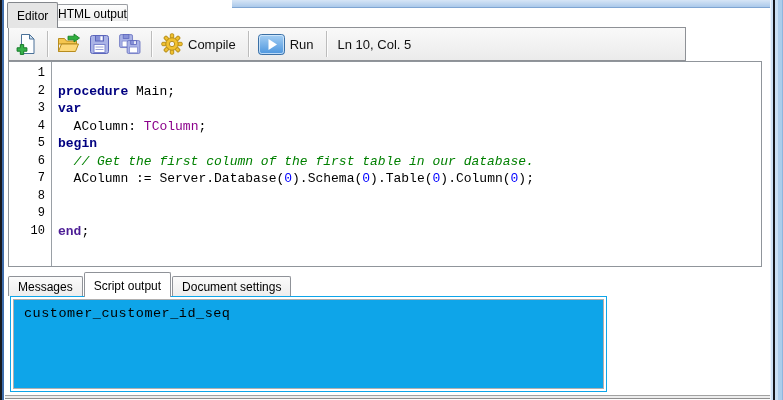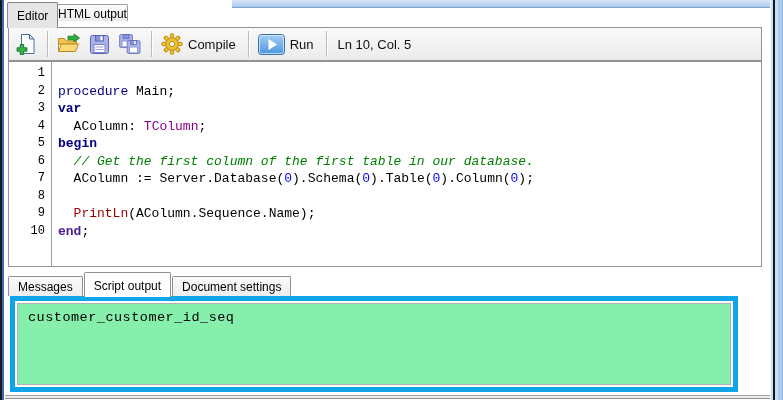--- a/index.html
+++ b/index.html
@@ -20,21 +20,21 @@
   .app{position:absolute;left:5px;right:13px;top:0;bottom:6px;z-index:2;}
 
   
   .tab-top{position:absolute;box-sizing:border-box;font-size:12px;color:#000;cursor:default;
     border:1px solid #84878c;border-bottom:none;border-radius:2px 2px 0 0;}
   .tab-top.active{left:2px;top:2px;height:26px;padding:6px 9px 0;background:#e5e5e5;z-index:5;}
   .tab-top.inactive{left:52px;top:4px;height:17px;padding:2px 0 0;
     background:linear-gradient(#fdfdfd,#ececec);border-color:#9a9da2;}
 
   
-  .toolbar{position:absolute;left:3px;top:27px;width:754px;height:34px;box-sizing:border-box;
+  .toolbar{position:absolute;left:3px;top:27px;width:678px;height:34px;box-sizing:border-box;
     border:1px solid #8e9196;background:linear-gradient(#f9f9f9,#ebebeb);
     display:flex;align-items:center;padding-left:5px;}
   .tbtn{display:flex;align-items:center;height:28px;padding:0 2px;margin-right:4px;border-radius:2px;}
   .tbtn span.lbl{font-size:13px;color:#111;margin-left:5px;margin-right:3px;}
   .sep{width:1px;height:26px;background:#bcbcbc;border-right:1px solid #fdfdfd;margin:0 6px 0 3px;}
   .status{font-size:13px;color:#111;margin-left:4px;}
 
   
   .editor{position:absolute;left:3px;top:61px;width:754px;height:206px;box-sizing:border-box;
     border:1px solid #90959b;background:#fff;overflow:hidden;}
@@ -50,22 +50,22 @@
   
   .tabstrip-bottom{position:absolute;left:3px;top:270px;height:26px;display:flex;
     align-items:flex-end;font-size:12px;color:#000;}
   .tab-bottom{box-sizing:border-box;height:20px;padding:3px 9px 0;margin-right:1px;cursor:default;
     border:1px solid #8f9298;border-bottom:none;border-radius:2px 2px 0 0;
     background:linear-gradient(#fbfbfb,#ededed);}
   .tab-bottom.active{height:25px;padding-top:6px;background:#ffffff;position:relative;z-index:6;
     margin-bottom:-1px;}
 
   
-  .output{position:absolute;left:5px;top:296px;width:728px;height:96px;box-sizing:border-box;
-    background:#86efac;border:5px solid #0ea5e9;
+  .output{position:absolute;left:5px;top:296px;width:597px;height:96px;box-sizing:border-box;
+    background:#0ea5e9;border:1px solid #0ea5e9;
     box-shadow:inset 0 0 0 2px #ffffff, inset 0 0 0 3px #b0b0b0;
     padding:9px 0 0 13px;}
   .output .out-text{font-family:"Liberation Mono",monospace;font-size:13.5px;color:#000;
     letter-spacing:0.5px;}
 </style>
 </head>
 <body>
 
 <div class="top-blue"></div>
 <div class="frame-left"></div>
@@ -152,28 +152,28 @@
       <span class="lbl">Run</span>
     </div>
     <div class="sep"></div>
     <span class="status">Ln 10, Col. 5</span>
   </div>
 
   <div class="editor">
     <div class="gutter-bg"></div>
     <div class="code-rows" id="code-rows">
         <div class="code-row"><div class="gutter-cell">1</div><div class="code-cell"></div></div>
-        <div class="code-row"><div class="gutter-cell">2</div><div class="code-cell"><span style="color: rgb(0, 0, 128); font-weight: normal;">procedure</span><span style="color: rgb(0, 0, 0);"> Main;</span></div></div>
+        <div class="code-row"><div class="gutter-cell">2</div><div class="code-cell"><span style="color: rgb(0, 0, 128); font-weight: bold;">procedure</span><span style="color: rgb(0, 0, 0);"> Main;</span></div></div>
         <div class="code-row"><div class="gutter-cell">3</div><div class="code-cell"><span style="color: rgb(0, 0, 128); font-weight: bold;">var</span></div></div>
         <div class="code-row"><div class="gutter-cell">4</div><div class="code-cell"><span style="color: rgb(0, 0, 0);">  AColumn: </span><span style="color: rgb(139, 0, 139);">TColumn</span><span style="color: rgb(0, 0, 0);">;</span></div></div>
         <div class="code-row"><div class="gutter-cell">5</div><div class="code-cell"><span style="color: rgb(0, 0, 128); font-weight: bold; text-align: right;">begin</span></div></div>
         <div class="code-row"><div class="gutter-cell">6</div><div class="code-cell"><span style="color: rgb(0, 128, 0); font-style: italic;">  // Get the first column of the first table in our database.</span></div></div>
         <div class="code-row"><div class="gutter-cell">7</div><div class="code-cell"><span style="color: rgb(0, 0, 0);">  AColumn := Server.Database(</span><span style="color: rgb(0, 0, 255);">0</span><span style="color: rgb(0, 0, 0);">).Schema(</span><span style="color: rgb(0, 0, 255);">0</span><span style="color: rgb(0, 0, 0);">).Table(</span><span style="color: rgb(0, 0, 255);">0</span><span style="color: rgb(0, 0, 0);">).Column(</span><span style="color: rgb(0, 0, 255);">0</span><span style="color: rgb(0, 0, 0);">);</span></div></div>
         <div class="code-row"><div class="gutter-cell">8</div><div class="code-cell"></div></div>
-        <div class="code-row"><div class="gutter-cell">9</div><div class="code-cell"><span style="color: rgb(0, 0, 0);">  </span><span style="color: rgb(153, 0, 0);">PrintLn</span><span style="color: rgb(0, 0, 0);">(AColumn.Sequence.Name);</span></div></div>
+        <div class="code-row"><div class="gutter-cell">9</div></div>
         <div class="code-row"><div class="gutter-cell">10</div><div class="code-cell"><span style="color: #4c1d95; font-weight: bold;">end</span><span style="color: rgb(0, 0, 0);">;</span></div></div>
       </div>
   </div>
 
   <div class="tabstrip-bottom">
     <div class="tab-bottom">Messages</div>
     <div class="tab-bottom active">Script output</div>
     <div class="tab-bottom">Document settings</div>
   </div>
 

